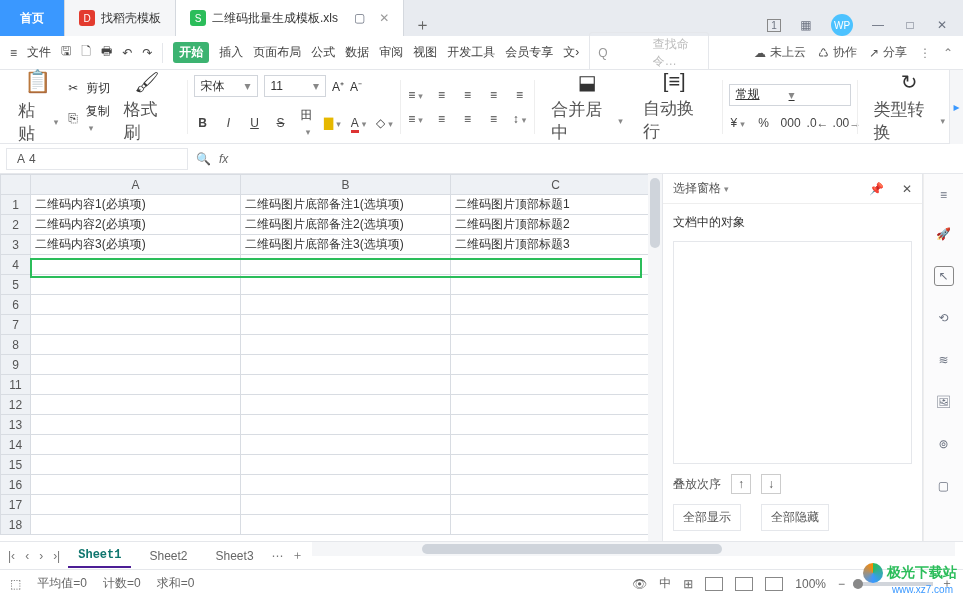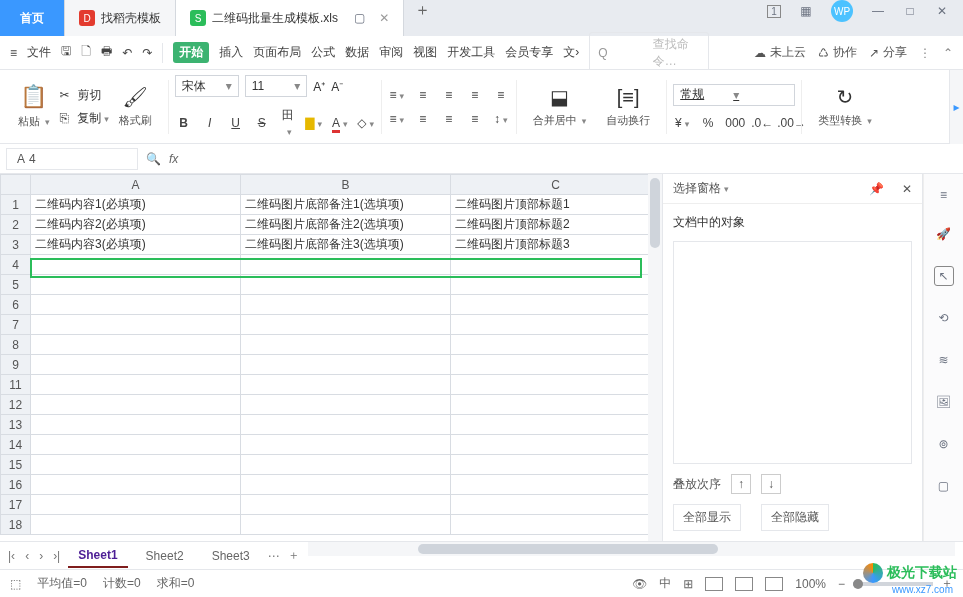--- a/index.html
+++ b/index.html
@@ -1,19 +1,19 @@
 <!DOCTYPE html>
 <html><head>
 <meta charset="utf-8">
 <style>
 * { margin: 0; padding: 0; box-sizing: border-box; font-family: "Microsoft YaHei", Arial, sans-serif; }
 body { width: 963px; height: 597px; background: #fff; font-size: 12px; color: #333; overflow: hidden; position: relative; }
 
 
-.titlebar { height: 36px; background: #e8ebf0; display: flex; align-items: flex-start; }
+.titlebar { height: 36px; background: #e8ebf0; display: flex; align-items: flex-end; }
 .tab { height: 36px; display: flex; align-items: center; padding: 0 14px; gap: 6px; border-right: 1px solid #d4d8de; }
 .tab-home { background: #3a98ff; color: #fff; font-weight: bold; padding: 0 20px; }
 .tab-template { background: #f5f6f8; }
 .tab-file { background: #fff; }
 .tab .close-x { color: #999; margin-left: 8px; }
 .tab .save-icn { color: #6b7280; margin-left: 10px; }
 .tab-add { width: 36px; display:flex; align-items:center; justify-content:center; color:#666; font-size:16px; }
 .winicons { margin-left: auto; display: flex; align-items: center; gap: 18px; padding-right: 14px; color: #6b7280; }
 .avatar { width: 22px; height: 22px; border-radius: 50%; background: #4cc2ff; color: #fff; display:flex; align-items:center; justify-content:center; font-size:10px; }
 .wicn { width:14px; text-align:center; }
@@ -23,33 +23,33 @@
 .menubar .mbtn { color:#444; }
 .menubar .mbtn.active { background:#3cb371; color:#fff; padding:2px 6px; border-radius:3px; font-weight:bold;}
 .menubar .sep { width:1px; height:20px; background:#e5e7eb; }
 .search { display:flex; align-items:center; gap:4px; color:#999; padding:3px 8px; border:1px solid #e5e7eb; border-radius:3px; width:120px;}
 .cloud-actions { display:flex; align-items:center; gap:12px; margin-left:auto; color:#555; }
 .cloud-actions .ca { display:flex; align-items:center; gap:4px;}
 
 
 .ribbon { height: 74px; background:#fff; border-bottom:1px solid #e5e7eb; display:flex; align-items:center; padding:0 8px; position:relative;}
 .rgrp { display:flex; flex-direction:column; justify-content:center; align-items:center; gap:4px; padding:0 10px; height:100%; border-right: none;}
-.rgrp .lbl { font-size:11px; color:#555; display:flex; align-items:center; gap:2px;}
+.rgrp .lbl { font-size:17px; color:#555; display:flex; align-items:center; gap:2px;}
 .vsep { width:1px; height:54px; background:#eee; margin:0 6px;}
 .font-row { display:flex; align-items:center; gap:6px;}
 .fselect { border:1px solid #d1d5db; height:22px; padding:0 6px; display:flex; align-items:center; gap:20px; background:#fff;}
 .fselect.sz { gap:30px;}
 .icnrow { display:flex; align-items:center; gap:8px;}
 .icnrow .tb { width:18px; text-align:center; color:#444;}
 .stack { display:flex; flex-direction:column; gap:6px;}
 .right-handle { position:absolute; right:0; top:0; width:14px; height:74px; background:#f5f6f8; display:flex; align-items:center; justify-content:center; color:#3a98ff; border-left:1px solid #e5e7eb;}
 
 
 .fbar { height:30px; background:#fff; border-bottom:1px solid #e5e7eb; display:flex; align-items:center; padding:0 6px; gap:8px;}
-.cellname { width:132px; border:1px solid #e5e7eb; height:22px; display:flex; align-items:center; padding:0 60px 0 10px; justify-content:space-between; color:#555; letter-spacing:4px;}
+.cellname { width:182px; border:1px solid #e5e7eb; height:22px; display:flex; align-items:center; padding:0 60px 0 10px; justify-content:space-between; color:#555; letter-spacing:4px;}
 .fx { font-style:italic; color:#666; }
 
 
 .main { display:flex; height: calc(597px - 36px - 34px - 74px - 30px - 28px - 28px); }
 .sheet { flex:1; position:relative; overflow:hidden; border-right:1px solid #e5e7eb;}
 table.grid { border-collapse:collapse; table-layout:fixed; width:660px;}
 table.grid th, table.grid td { border:1px solid #d8dce2; height:20px; font-size:12px; font-weight:normal; text-align:left; padding:0 4px; overflow:hidden; white-space:nowrap;}
 table.grid th { background:#eef1f5; text-align:center; color:#555;}
 table.grid th.rowh { width:30px; text-align:center; background:#eef1f5;}
 table.grid .corner { background:#eef1f5; width:30px;}
@@ -70,21 +70,21 @@
 .pbtn { border:1px solid #e5e7eb; padding:4px 9px; color:#555; background:#fff;}
 
 
 .rail { width:40px; background:#fbfbfc; border-left:1px solid #eee; display:flex; flex-direction:column; align-items:center; gap:22px; padding-top:14px; color:#6b7280;}
 .rail .ricn { width:20px; height:20px; display:flex; align-items:center; justify-content:center;}
 
 
 .sheettabs { height:28px; background:#fff; border-top:1px solid #e5e7eb; display:flex; align-items:center; padding:0 8px; gap:8px; color:#777;}
 .sheettabs .nav { display:flex; gap:10px;}
 .stab { padding:4px 10px; color:#666;}
-.stab.active { color:#4c1d95; border-bottom:2px solid #7f1d1d; font-weight:bold;}
+.stab.active { color:#0f766e; border-bottom:2px solid #4c1d95; font-weight:bold;font-family:Liberation Mono, monospace;}
 
 
 .status { height:28px; background:#fff; border-top:1px solid #e5e7eb; display:flex; align-items:center; padding:0 10px; gap:16px; color:#666;}
 .status .right { margin-left:auto; display:flex; align-items:center; gap:12px;}
 .viewbtn { width:18px; height:14px; border:1px solid #888; display:inline-block;}
 .zoom { display:flex; align-items:center; gap:8px;}
 .zline { width:80px; height:4px; background:#d1d5db; position:relative;}
 .zline .zthumb { position:absolute; left:0; top:-3px; width:10px; height:10px; background:#888; border-radius:50%;}
 
 

